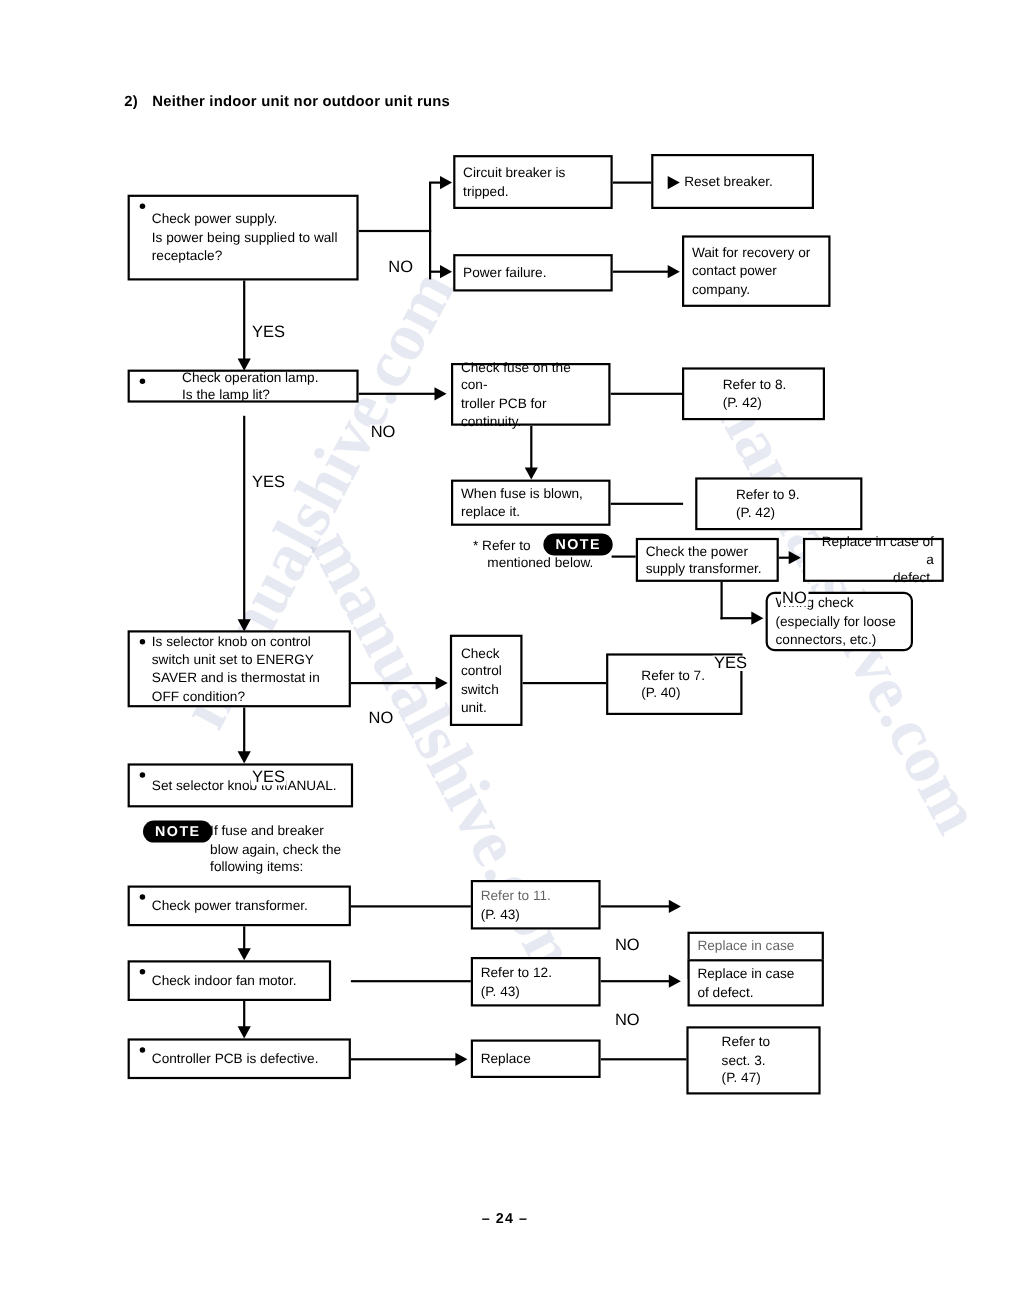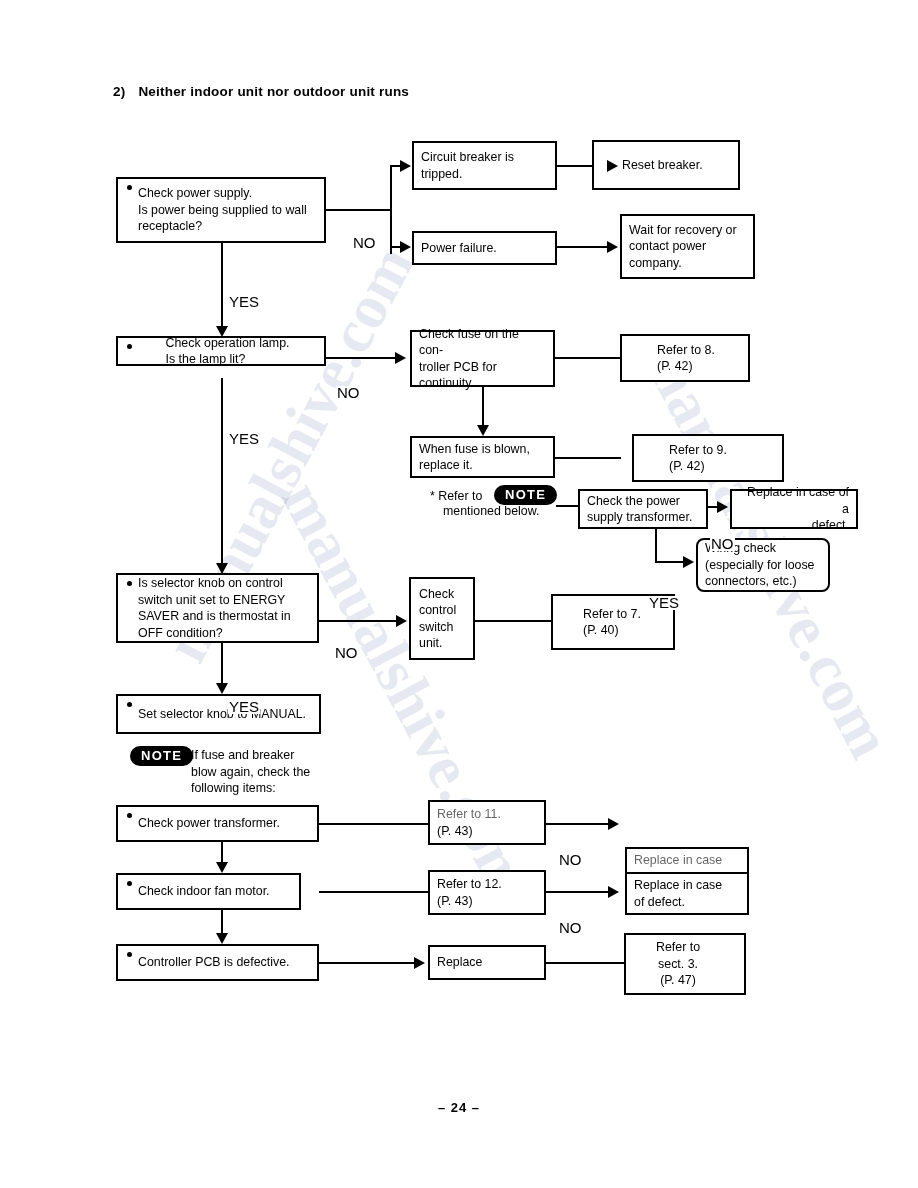--- a/index.html
+++ b/index.html
@@ -178,21 +178,21 @@
   <div class="watermark">
     <div class="wm-text wm1">manualshive.com</div>
     <div class="wm-text wm2">manualshive.com</div>
     <div class="wm-text wm3">manualshive.com</div>
   </div>
 
   <div class="heading">
     <span class="num">2)</span><span>Neither indoor unit nor outdoor unit runs</span>
   </div>
 
-  <div class="box bullet" style="left:116px; top:177px; width:210px; height:66px;">
+  <div class="box bullet" style="left:116px; top:177px; width:210px; height:78px;">
     <span class="dot"></span>
     <span class="txt">Check power supply.
 Is power being supplied to wall
 receptacle?</span>
   </div>
 
   <div class="h-line" style="left:326px; top:209px; width:66px;"></div>
   <div class="v-line" style="left:390px; top:166px; height:88px;"></div>
   <div class="lbl" style="left:352px; top:188px;">NO</div>
 
@@ -378,20 +378,20 @@
   </div>
   <div class="h-line" style="left:319px; top:962px; width:101px;"></div>
   <div class="arrow-r" style="left:414px; top:957px;"></div>
 
   <div class="box" style="left:428px; top:945px; width:118px; height:35px;">
     <span class="txt">Replace</span>
   </div>
   <div class="h-line" style="left:546px; top:962px; width:79px;"></div>
 
   <div class="box" style="left:624px; top:933px; width:122px; height:62px;">
-    <span class="txt" style="padding-left:30px;text-align:center;">Refer to
+    <span class="txt" style="padding-left:30px;">Refer to
 sect. 3.
 (P. 47)</span>
   </div>
 
   <div class="folio">–  24  –</div>
 
 </div>
 
 </body></html>

